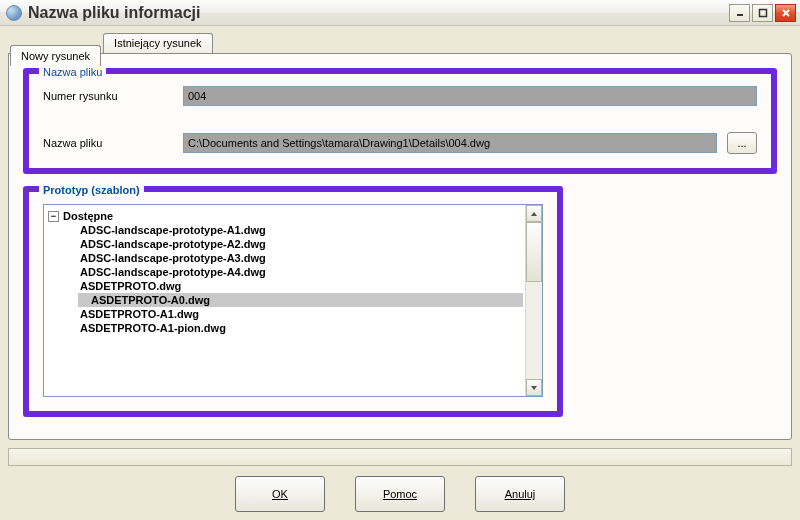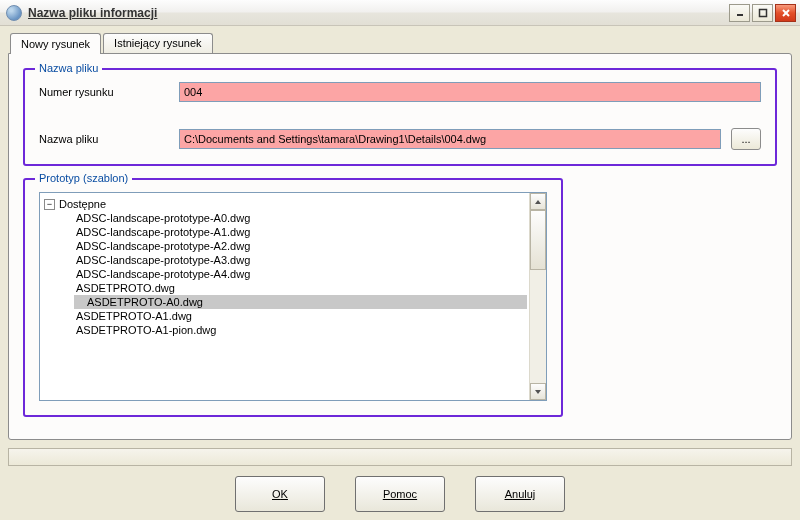--- a/index.html
+++ b/index.html
@@ -14,21 +14,21 @@
     display: flex; align-items: center;
     padding: 0 4px 0 6px;
   }
   .titlebar .app-icon {
     width: 16px; height: 16px;
     border-radius: 50%;
     background: radial-gradient(circle at 30% 30%, #bcd6ec 10%, #6a95c4 70%);
     border: 1px solid #6f8db0;
     margin-right: 6px;
   }
-  .titlebar .title-text { font-weight: bold; font-size: 12px; color: #333; flex: 1; text-decoration: underline; }
+  .titlebar .title-text { font-weight: bold; font-size: 16px; color: #333; flex: 1; }
   .winbtns { display: flex; gap: 2px; }
   .winbtn {
     width: 21px; height: 18px;
     background: linear-gradient(to bottom, #fafaf6 0%, #ece9d8 100%);
     border: 1px solid #9c9a8c;
     display: flex; align-items: center; justify-content: center;
     font-family: sans-serif;
   }
   .winbtn.close {
     background: linear-gradient(to bottom, #f89a7c 0%, #e3502a 50%, #d2391a 100%);
@@ -48,64 +48,64 @@
     border-bottom: none;
     background: linear-gradient(to bottom,#fdfdfd,#efede3);
     margin-right: 2px;
     border-radius: 3px 3px 0 0;
     cursor: pointer;
     position: relative;
   }
   .tab.active {
     background: #fdfcfb;
     border-color: #8c8c8c;
-    top: 1px;
+    top: 13px;
     padding-top: 4px;
   }
   .tabpanel {
     border: 1px solid #8c8c8c;
     background: #fdfcfb;
     flex: 1;
     padding: 14px 14px 10px 14px;
     border-radius: 0 3px 3px 3px;
     display: flex; flex-direction: column;
     min-height: 0;
   }
 
   
-  .groupbox { border: 2px solid #6d28d9; border-radius: 3px; padding: 12px 14px 14px 14px; position: relative; margin-bottom: 12px; }
+  .groupbox { border: 6px solid #6d28d9; border-radius: 3px; padding: 12px 14px 14px 14px; position: relative; margin-bottom: 12px; }
   .groupbox > .legend {
     position: absolute;
     top: -8px; left: 10px;
     background: #fdfcfb;
     padding: 0 4px;
     color: #0a4da2;
     font-size: 11px;
   }
   .row { display: flex; align-items: center; margin-bottom: 26px; }
   .row:last-child { margin-bottom: 0; }
   .lbl { width: 140px; color: #000; }
   .txt {
     flex: 1;
     border: 1px solid #7f9db9;
-    background: #fca5a5;
+    background: #a3a3a3;
     padding: 2px 4px;
     height: 20px; line-height: 16px;
     font-family: Tahoma, sans-serif; font-size: 11px;
   }
   .browse-btn {
     width: 30px; height: 22px; margin-left: 10px;
     border: 1px solid #8c8c8c; border-radius: 3px;
     background: linear-gradient(to bottom,#fdfdfd,#ece9d8);
     display:flex; align-items:center; justify-content:center;
     cursor: pointer;
   }
 
   .mid { display:flex; gap: 14px; flex: 1; min-height: 0; }
-  .mid .groupbox.proto { flex: 0 0 540px; display:flex; flex-direction:column; }
+  .mid .groupbox.proto { flex: 0 0 540px; display:flex; flex-direction:column;font-weight:bold; }
   .mid .groupbox.preview { flex: 1; }
 
   .tree-wrap {
     border: 1px solid #7f9db9;
     background: #fff;
     flex:1; display:flex;
     min-height: 0;
   }
   .tree {
     flex:1; padding: 4px 2px 4px 4px;
@@ -233,21 +233,20 @@
     <div class="mid">
       <div class="groupbox proto">
         <div class="legend">Prototyp (szablon)</div>
         <div class="tree-wrap">
           <div class="tree">
             <div class="root">
               <span class="exp-box">−</span>
               <span>Dostępne</span>
             </div>
             <div class="children" id="tree-children">
-                <div class="titem">ADSC-landscape-prototype-A0.dwg</div>
                 <div class="titem">ADSC-landscape-prototype-A1.dwg</div>
                 <div class="titem">ADSC-landscape-prototype-A2.dwg</div>
                 <div class="titem">ADSC-landscape-prototype-A3.dwg</div>
                 <div class="titem">ADSC-landscape-prototype-A4.dwg</div>
                 <div class="titem">ASDETPROTO.dwg</div>
                 <div class="titem sel">ASDETPROTO-A0.dwg</div>
                 <div class="titem">ASDETPROTO-A1.dwg</div>
                 <div class="titem">ASDETPROTO-A1-pion.dwg</div>
               </div>
           </div>

